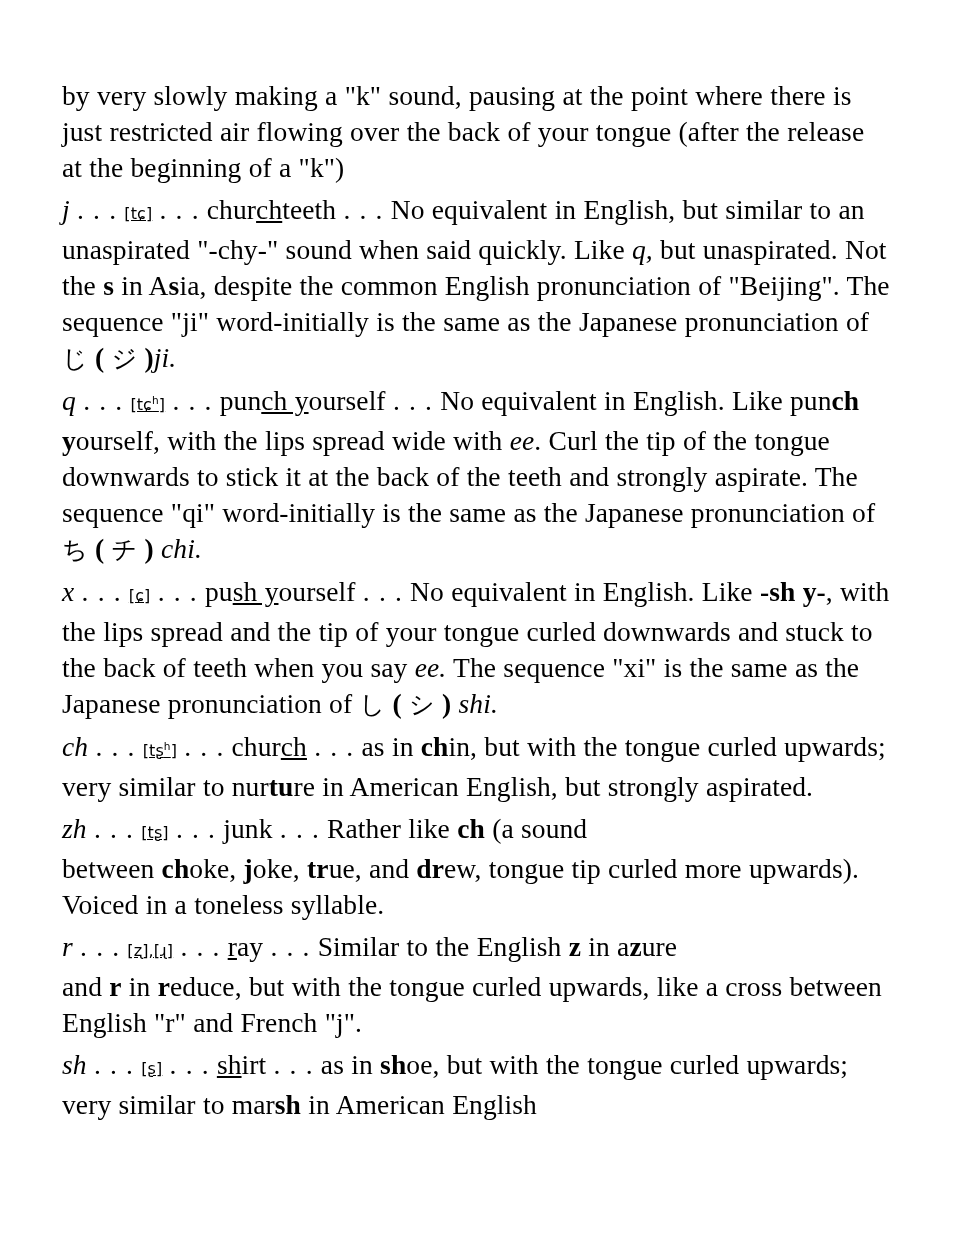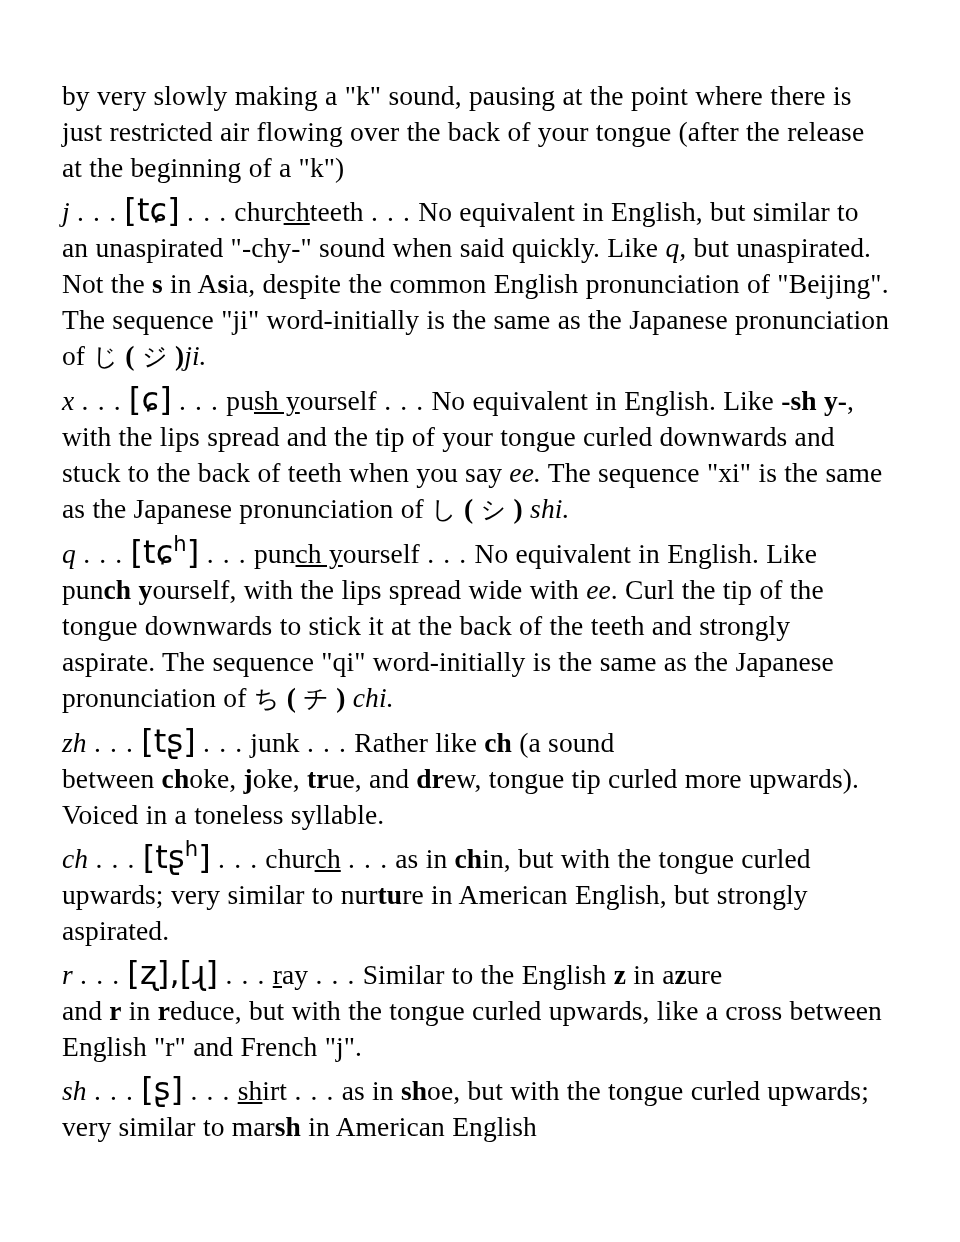--- a/index.html
+++ b/index.html
@@ -27,22 +27,23 @@
     margin: 0 0 6px 0;
     text-align: left;
     letter-spacing: 0.1px;
     word-spacing: 0.3px;
   }
   .it  { font-style: italic; }
   .bd  { font-weight: bold; }
   .ul  { text-decoration: underline; text-underline-offset: 1.5px; }
   .ipa {
     font-family: "DejaVu Sans", "Liberation Serif", serif;
-    font-size: 32px;
+    font-size: 16px;
     font-style: normal;
+    text-decoration: underline;
   }
   .ipa .sup {
     font-size: 0.66em;
     vertical-align: super;
     line-height: 0;
   }
   .kana {
     font-family: "DejaVu Sans", "Liberation Sans", sans-serif;
     font-size: 25px;
   }
@@ -66,66 +67,66 @@
     <span class="dots">. . .</span>
     <span>chur</span><span class="ul">ch</span><span>teeth</span>
     <span class="dots">. . .</span>
     <span>No equivalent in English, but similar to an unaspirated "-chy-" sound when said quickly. Like </span><span class="it">q,</span><span> but unaspirated. Not the </span><span class="bd">s</span><span> in A</span><span class="bd">s</span><span>ia, despite the common English pronunciation of "Beijing". The sequence "ji" word-initially is the same as the Japanese pronunciation of </span><span class="kana">じ</span>
     <span class="bd">(</span>
     <span class="kana">ジ</span>
     <span class="bd">)</span><span class="it">ji.</span>
   </p>
 
   <p class="para">
+    <span class="it">q</span>
+    <span class="dots">. . .</span>
+    <span class="ipa"><span>[tɕ</span><span class="sup">h</span><span>]</span></span>
+    <span class="dots">. . .</span>
+    <span>pun</span><span class="ul">ch y</span><span>ourself</span>
+    <span class="dots">. . .</span>
+    <span>No equivalent in English. Like pun</span><span class="bd">ch y</span><span>ourself, with the lips spread wide with </span><span class="it">ee</span><span>. Curl the tip of the tongue downwards to stick it at the back of the teeth and strongly aspirate. The sequence "qi" word-initially is the same as the Japanese pronunciation of </span><span class="kana">ち</span>
+    <span class="bd">(</span>
+    <span class="kana">チ</span>
+    <span class="bd">)</span>
+    <span class="it">chi.</span>
+  </p>
+
+  <p class="para">
     <span class="it">x</span>
     <span class="dots">. . .</span>
     <span class="ipa">[ɕ]</span>
     <span class="dots">. . .</span>
     <span>pu</span><span class="ul">sh y</span><span>ourself</span>
     <span class="dots">. . .</span>
     <span>No equivalent in English. Like </span><span class="bd">-sh y-</span><span>, with the lips spread and the tip of your tongue curled downwards and stuck to the back of teeth when you say </span><span class="it">ee.</span><span> The sequence "xi" is the same as the Japanese pronunciation of </span><span class="kana">し</span>
     <span class="bd">(</span>
     <span class="kana">シ</span>
     <span class="bd">)</span>
     <span class="it">shi.</span>
   </p>
 
   <p class="para">
-    <span class="it">q</span>
+    <span class="it">ch</span>
     <span class="dots">. . .</span>
-    <span class="ipa"><span>[tɕ</span><span class="sup">h</span><span>]</span></span>
+    <span class="ipa"><span>[tʂ</span><span class="sup">h</span><span>]</span></span>
     <span class="dots">. . .</span>
-    <span>pun</span><span class="ul">ch y</span><span>ourself</span>
+    <span>chur</span><span class="ul">ch</span>
     <span class="dots">. . .</span>
-    <span>No equivalent in English. Like pun</span><span class="bd">ch y</span><span>ourself, with the lips spread wide with </span><span class="it">ee</span><span>. Curl the tip of the tongue downwards to stick it at the back of the teeth and strongly aspirate. The sequence "qi" word-initially is the same as the Japanese pronunciation of </span><span class="kana">ち</span>
-    <span class="bd">(</span>
-    <span class="kana">チ</span>
-    <span class="bd">)</span>
-    <span class="it">chi.</span>
+    <span>as in </span><span class="bd">ch</span><span>in, but with the tongue curled upwards; very similar to nur</span><span class="bd">tu</span><span>re in American English, but strongly aspirated.</span>
   </p>
 
   <p class="para">
     <span class="it">zh</span>
     <span class="dots">. . .</span>
     <span class="ipa">[tʂ]</span>
     <span class="dots">. . .</span>
     <span>junk</span>
     <span class="dots">. . .</span>
     <span>Rather like </span><span class="bd">ch</span><span> (a sound</span><br>
     <span>between </span><span class="bd">ch</span><span>oke, </span><span class="bd">j</span><span>oke, </span><span class="bd">tr</span><span>ue, and </span><span class="bd">dr</span><span>ew, tongue tip curled more upwards). Voiced in a toneless syllable.</span>
-  </p>
-
-  <p class="para">
-    <span class="it">ch</span>
-    <span class="dots">. . .</span>
-    <span class="ipa"><span>[tʂ</span><span class="sup">h</span><span>]</span></span>
-    <span class="dots">. . .</span>
-    <span>chur</span><span class="ul">ch</span>
-    <span class="dots">. . .</span>
-    <span>as in </span><span class="bd">ch</span><span>in, but with the tongue curled upwards; very similar to nur</span><span class="bd">tu</span><span>re in American English, but strongly aspirated.</span>
   </p>
 
   <p class="para">
     <span class="it">r</span>
     <span class="dots">. . .</span>
     <span class="ipa">[ʐ],[ɻ]</span>
     <span class="dots">. . .</span>
     <span class="ul">r</span><span>ay</span>
     <span class="dots">. . .</span>
     <span>Similar to the English </span><span class="bd">z</span><span> in a</span><span class="bd">z</span><span>ure</span><br>

